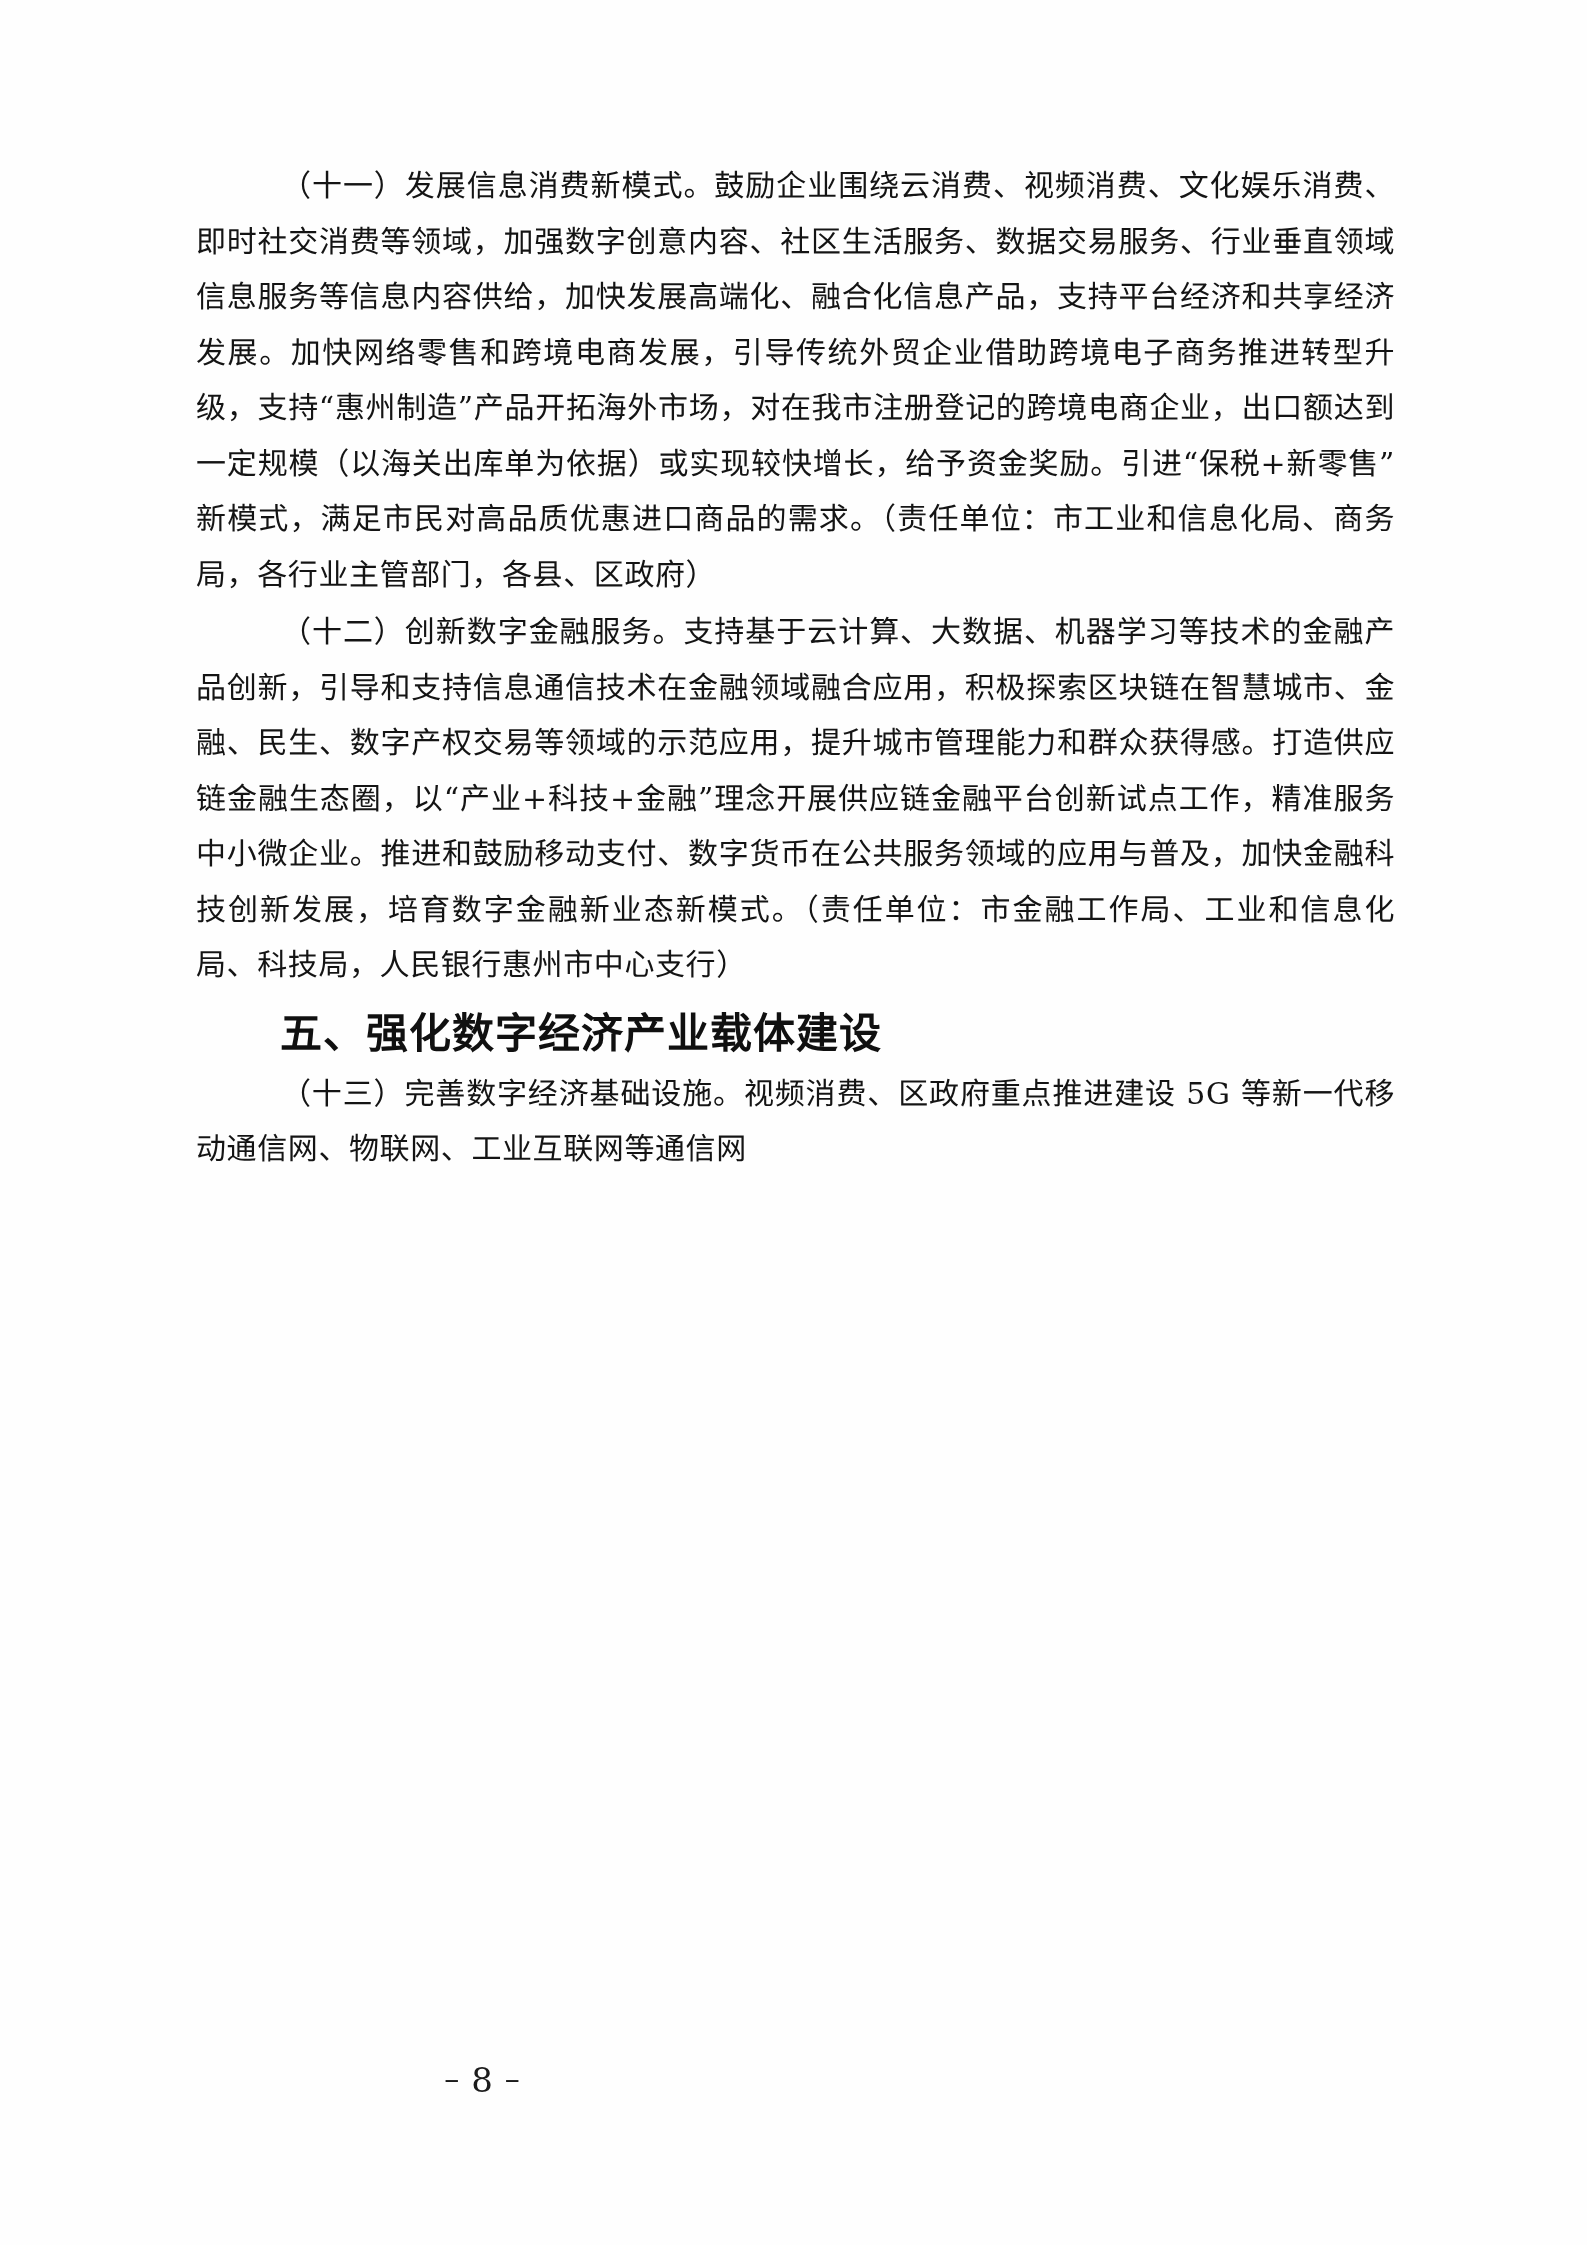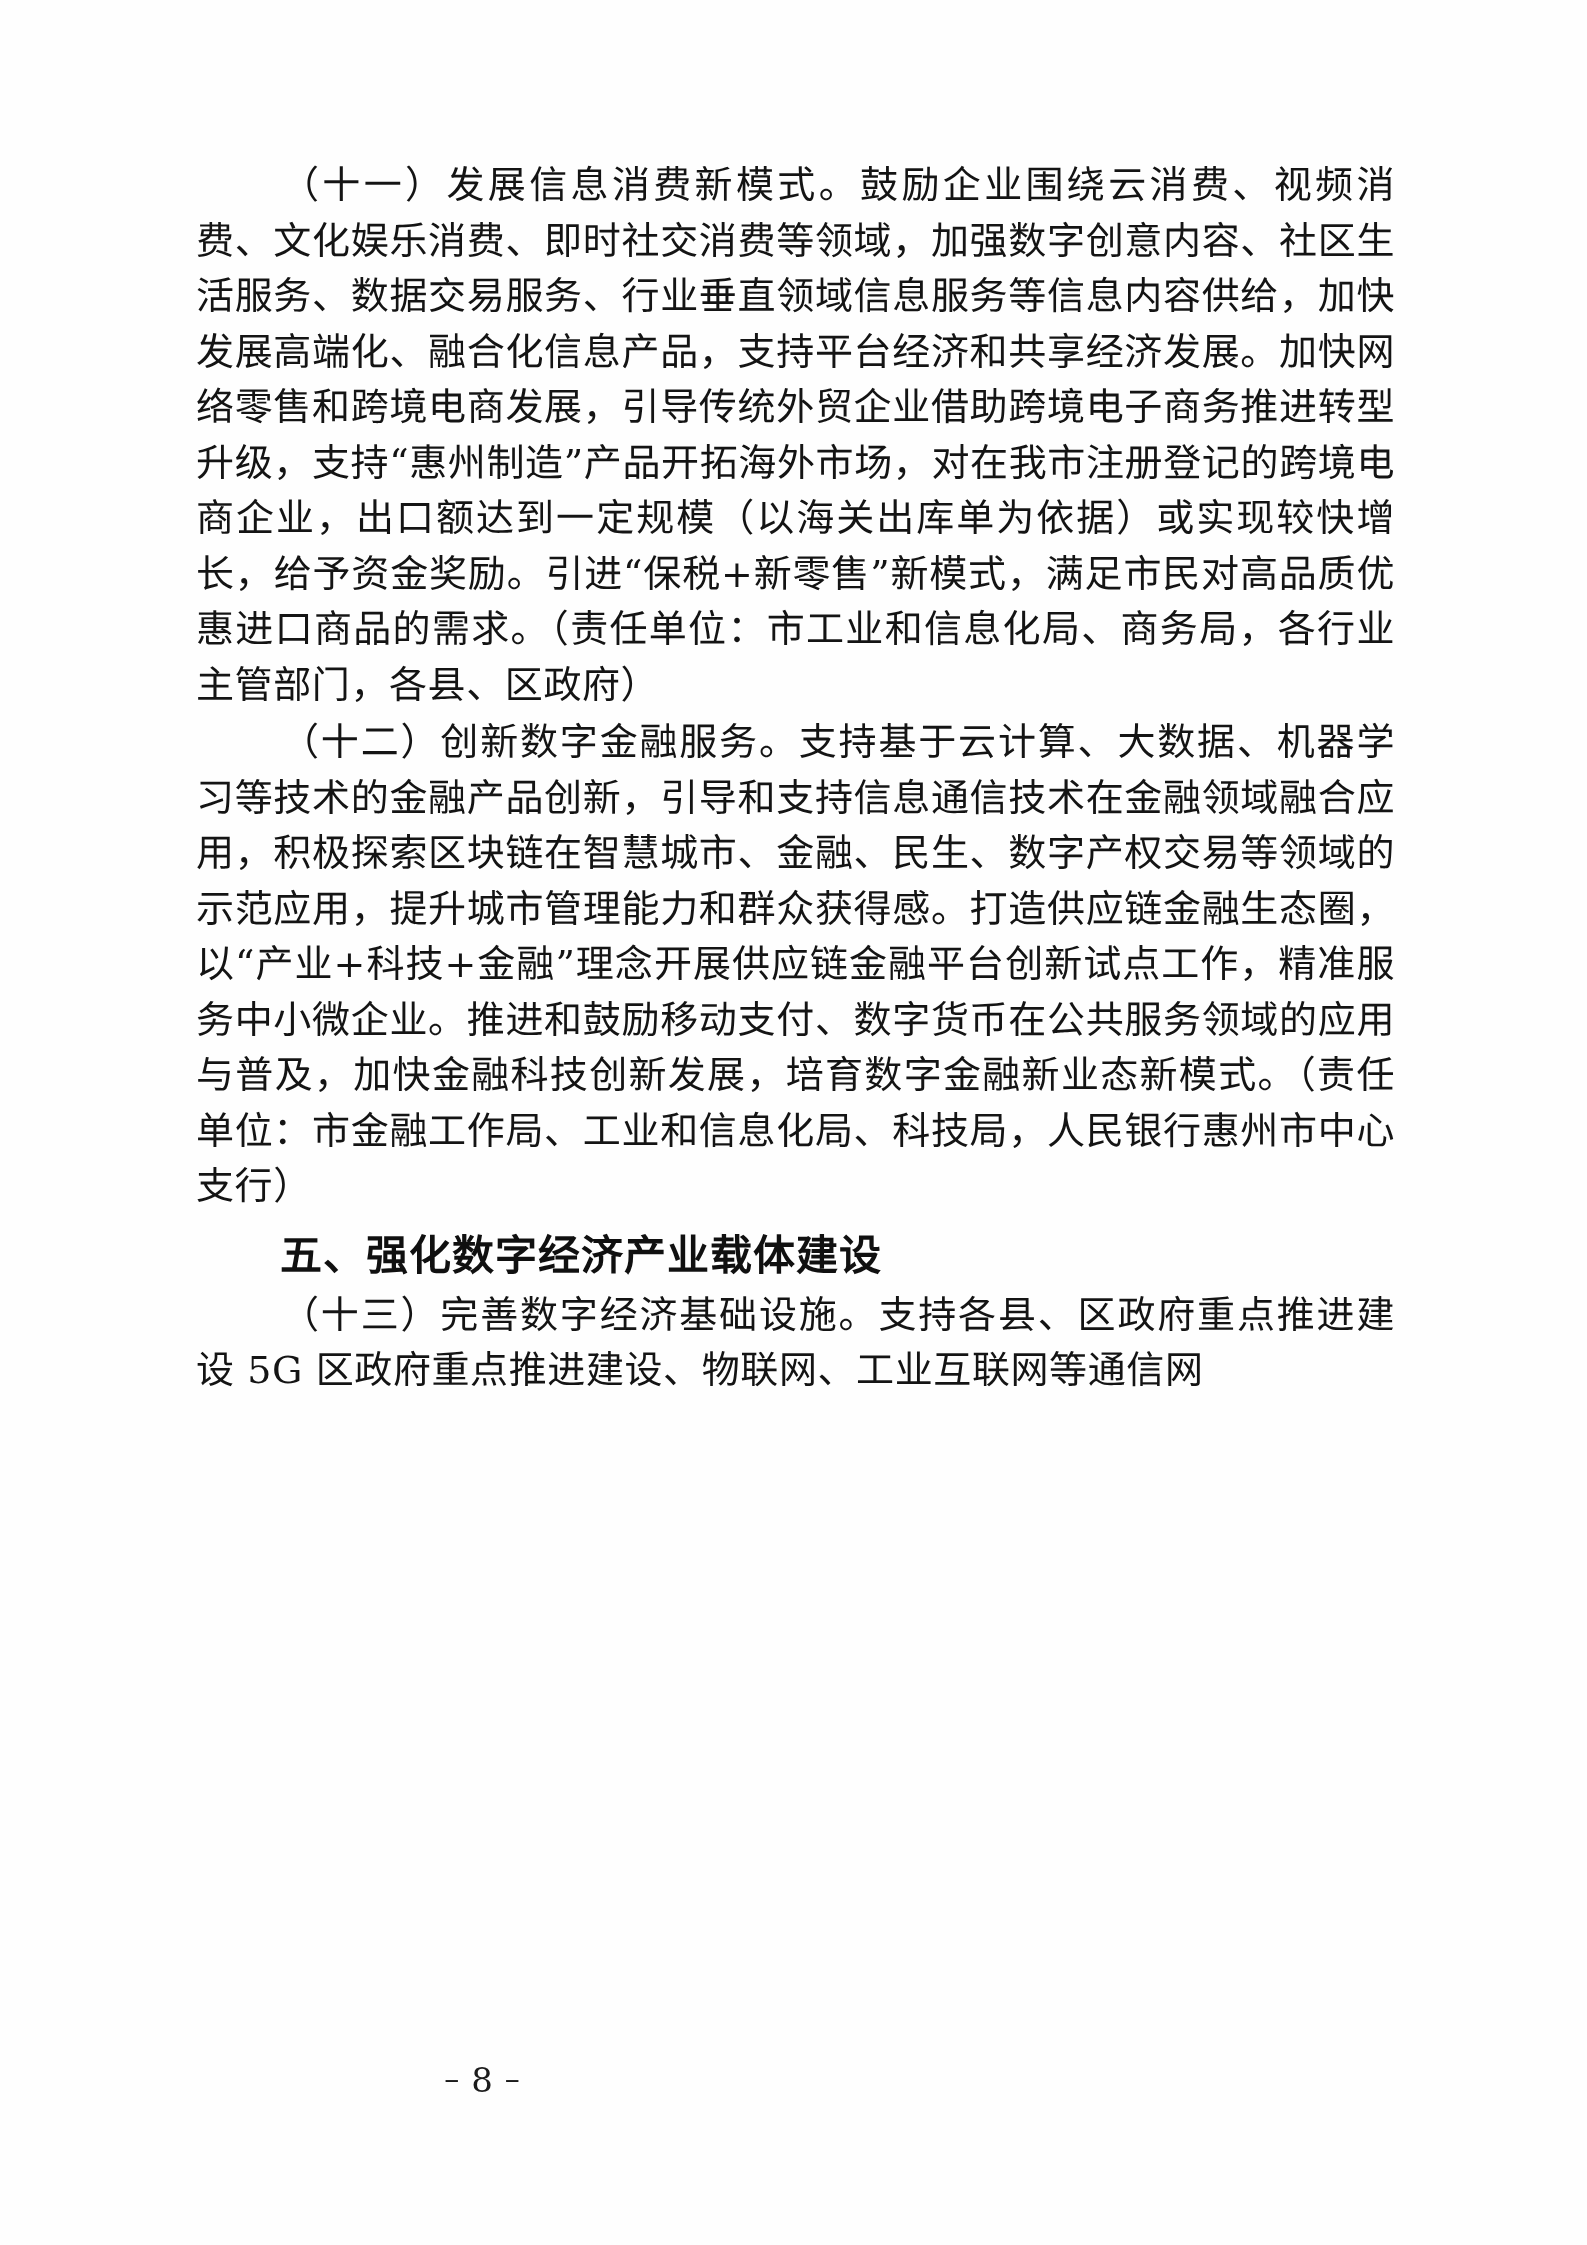--- a/index.html
+++ b/index.html
@@ -22,21 +22,21 @@
   }
   .page-body {
     position: absolute;
     left: 196px;
     top: 158px;
     width: 1199px;
   }
   .para {
     margin: 0 0 0 0;
     font-family: "DejaVu Serif", "Liberation Serif", serif;
-    font-size: 38px;
+    font-size: 30px;
     line-height: 55.5px;
     letter-spacing: 0.6px;
     text-align: justify;
     text-justify: inter-character;
     text-indent: 85px;
     color: #141414;
     word-break: break-all;
   }
   .section-heading {
     margin: 12px 0 4px 0;
@@ -77,21 +77,21 @@
   <div class="page-body">
 
     <p class="para">（十一）发展信息消费新模式。鼓励企业围绕云消费、视频消费、文化娱乐消费、即时社交消费等领域，加强数字创意内容、社区生活服务、数据交易服务、行业垂直领域信息服务等信息内容供给，加快发展高端化、融合化信息产品，支持平台经济和共享经济发展。加快网络零售和跨境电商发展，引导传统外贸企业借助跨境电子商务推进转型升级，支持“惠州制造”产品开拓海外市场，对在我市注册登记的跨境电商企业，出口额达到一定规模（以海关出库单为依据）或实现较快增长，给予资金奖励。引进“保税+新零售”新模式，满足市民对高品质优惠进口商品的需求。（责任单位：市工业和信息化局、商务局，各行业主管部门，各县、区政府）</p>
 
     <div class="para-gap"></div>
 
     <p class="para">（十二）创新数字金融服务。支持基于云计算、大数据、机器学习等技术的金融产品创新，引导和支持信息通信技术在金融领域融合应用，积极探索区块链在智慧城市、金融、民生、数字产权交易等领域的示范应用，提升城市管理能力和群众获得感。打造供应链金融生态圈，以“产业+科技+金融”理念开展供应链金融平台创新试点工作，精准服务中小微企业。推进和鼓励移动支付、数字货币在公共服务领域的应用与普及，加快金融科技创新发展，培育数字金融新业态新模式。（责任单位：市金融工作局、工业和信息化局、科技局，人民银行惠州市中心支行）</p>
 
     <h2 class="section-heading">五、强化数字经济产业载体建设</h2>
 
-    <p class="para">（十三）完善数字经济基础设施。支持各县、区政府重点推进建设 5G 区政府重点推进建设、物联网、工业互联网等通信网</p>
+    <p class="para">（十三）完善数字经济基础设施。视频消费、区政府重点推进建设 5G 等新一代移动通信网、物联网、工业互联网等通信网</p>
 
   </div>
 
   <div class="page-number">
     <span class="dash">–</span><span>8</span><span class="dash">–</span>
   </div>
 
 </div>
 
 </body></html>

